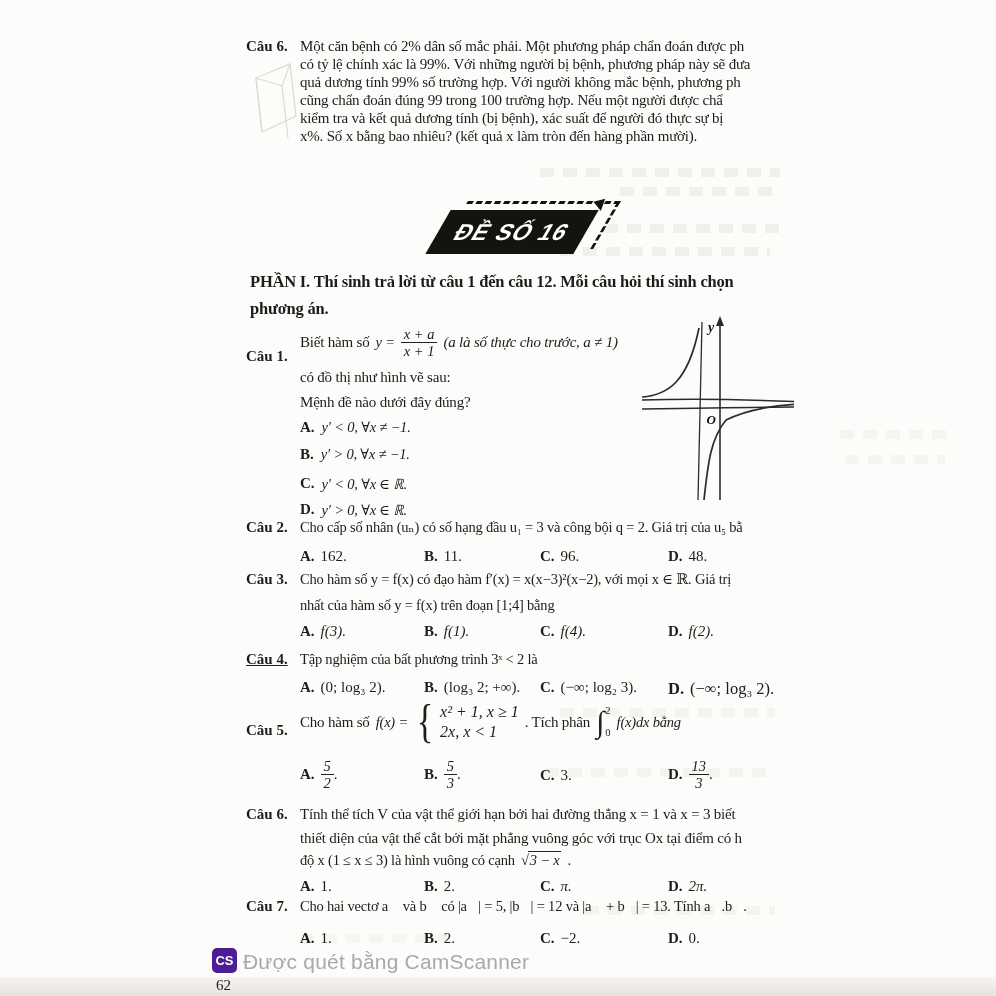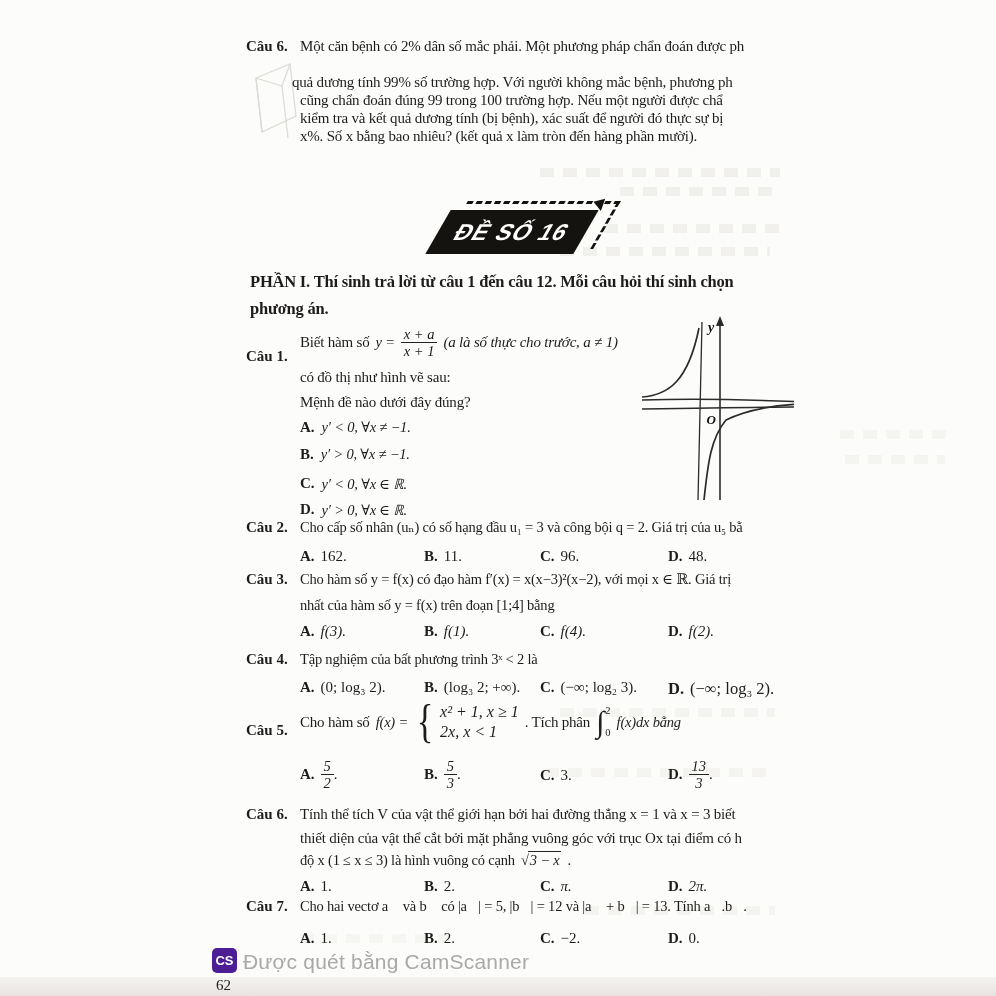--- a/index.html
+++ b/index.html
@@ -90,21 +90,22 @@
       <g stroke="#bdbbb4" stroke-width="1.3" fill="none">
         <path d="M10,22 L44,8 L50,60 L16,76 Z"></path>
         <path d="M10,22 L16,76"></path>
         <path d="M44,8 L36,30 L10,22"></path>
         <path d="M36,30 L42,82"></path>
       </g>
     </svg>
 
     <div class="abs qlabel" style="left:246px;top:38px;">Câu 6.</div>
     <div class="abs line" style="left:300px;top:38px;">Một căn bệnh có 2% dân số mắc phải. Một phương pháp chẩn đoán được ph</div>
-    <div class="abs line" style="left:292px;top:74px;">quả dương tính 99% số trường hợp. Với người không mắc bệnh, phương ph</div>
+    <div class="abs line" style="left:300px;top:56px;">có tỷ lệ chính xác là 99%. Với những người bị bệnh, phương pháp này sẽ đưa</div>
+    <div class="abs line" style="left:300px;top:74px;">quả dương tính 99% số trường hợp. Với người không mắc bệnh, phương ph</div>
     <div class="abs line" style="left:300px;top:92px;">cũng chẩn đoán đúng 99 trong 100 trường hợp. Nếu một người được chẩ</div>
     <div class="abs line" style="left:300px;top:110px;">kiểm tra và kết quả dương tính (bị bệnh), xác suất để người đó thực sự bị</div>
     <div class="abs line" style="left:300px;top:128px;">x%. Số x bằng bao nhiêu? (kết quả x làm tròn đến hàng phần mười).</div>
 
     <div id="banner-wrap">
       <div class="banner-dash"></div>
       <div class="banner-arrow"></div>
       <div class="banner-fill">
         <span>ĐỀ SỐ 16</span>
       </div>
@@ -198,21 +199,21 @@
       <span class="opt it" style="left:240px;">
           <b style="font-style:normal;">C.</b>
           <span>f(4).</span>
         </span>
       <span class="opt it" style="left:368px;">
           <b style="font-style:normal;">D.</b>
           <span>f(2).</span>
         </span>
     </div>
 
-    <div class="abs qlabel" style="left:246px;top:651px;">Câu 4.</div>
+    <div class="abs qlabel" style="left:246px;top:651px;text-decoration:underline;">Câu 4.</div>
     <div class="abs mline" style="left:300px;top:651px;">Tập nghiệm của bất phương trình 3ˣ &lt; 2 là</div>
     <div class="abs opts" style="top:679px;">
       <span class="opt" style="left:0;">
           <b>A.</b>
           <span>(0; log₃ 2).</span>
         </span>
       <span class="opt" style="left:124px;">
           <b>B.</b>
           <span>(log₃ 2; +∞).</span>
         </span>

